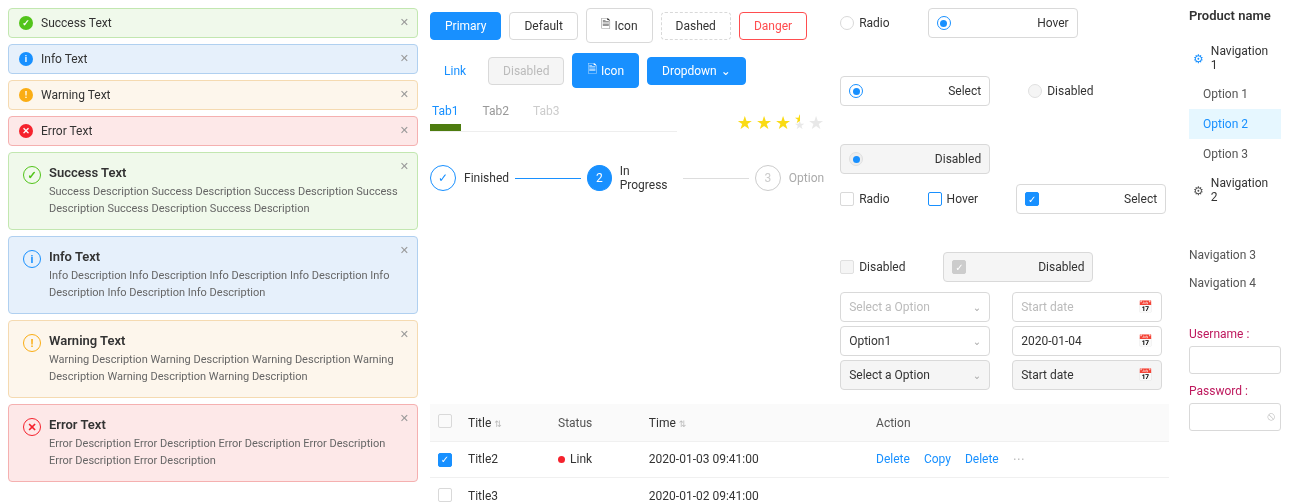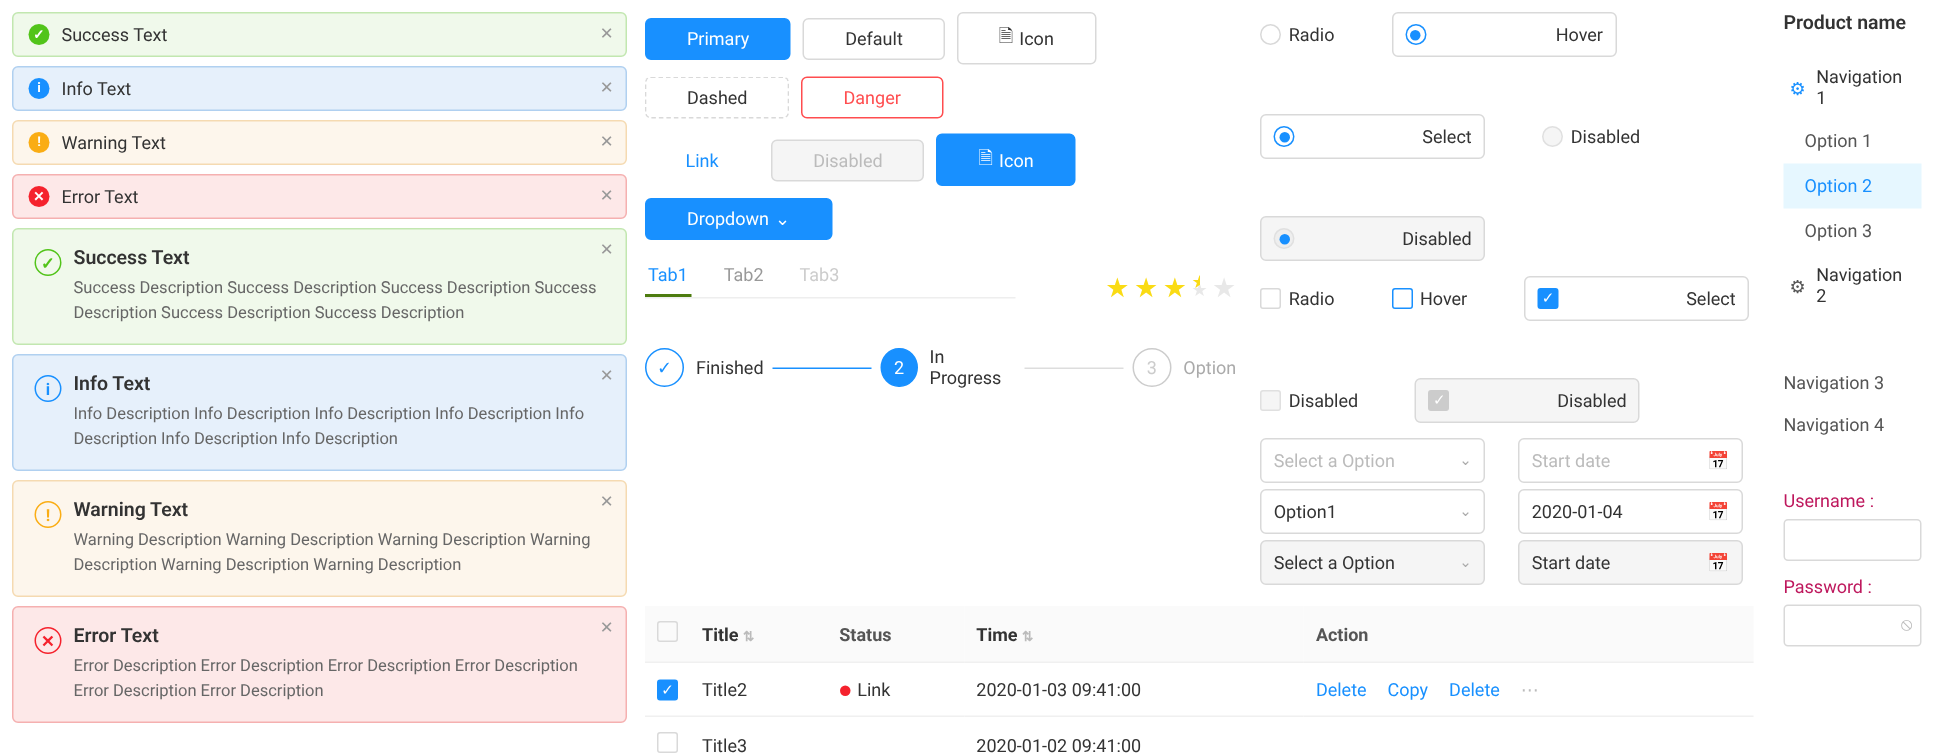--- a/index.html
+++ b/index.html
@@ -17,29 +17,29 @@
 .alert-lg{align-items:flex-start;padding:12px 14px}
 .alert-lg .ic{width:18px;height:18px;font-size:11px;margin-top:1px}
 .alert-lg .ic-o{background:transparent;border:1.5px solid;color:inherit}
 .alert-lg.alert-success .ic-o{border-color:#52c41a;color:#52c41a}
 .alert-lg.alert-info .ic-o{border-color:#1890ff;color:#1890ff}
 .alert-lg.alert-warn .ic-o{border-color:#faad14;color:#faad14}
 .alert-lg.alert-err .ic-o{border-color:#f5222d;color:#f5222d}
 .alert-lg .tt{font-weight:600;font-size:13px;margin-bottom:4px}
 .alert-lg .ds{color:#666;font-size:11px;line-height:1.5}
 .btnrow{display:flex;gap:8px;margin-bottom:10px;flex-wrap:wrap;align-items:center}
-.btn{padding:6px 27px;border:1px solid #d9d9d9;border-radius:4px;background:#fff;cursor:pointer;display:inline-flex;align-items:center;gap:4px}
+.btn{padding:6px 14px;border:1px solid #d9d9d9;border-radius:4px;background:#fff;cursor:pointer;display:inline-flex;align-items:center;gap:4px}
 .btn-primary{background:#1890ff;border-color:#1890ff;color:#fff}
 .btn-danger{border-color:#ff4d4f;color:#ff4d4f}
 .btn-dashed{border-style:dashed}
 .btn-link{border:none;color:#1890ff;background:transparent}
 .btn-disabled{background:#f5f5f5;color:#bbb;cursor:not-allowed}
 .tabs{display:flex;gap:20px;border-bottom:1px solid #eee;margin-bottom:14px}
 .tab{padding:6px 2px;cursor:pointer;color:#999}
-.tab.active{color:#1890ff;border-bottom:2px solid #4d7c0f}
+.tab.active{color:#1890ff;border-bottom:7px solid #4d7c0f}
 .stars{display:inline-flex;gap:3px;margin-left:60px;vertical-align:top}
 .star{color:#fadb14;font-size:18px}.star.empty{color:#e8e8e8}
 .steps{display:flex;align-items:center;margin:18px 0}
 .step{display:flex;align-items:center;gap:8px}
 .step-ic{width:26px;height:26px;border-radius:50%;border:1px solid #1890ff;color:#1890ff;display:flex;align-items:center;justify-content:center;font-size:12px}
 .step-ic.done{background:transparent}
 .step-ic.cur{background:#1890ff;color:#fff}
 .step-ic.wait{border-color:#ccc;color:#ccc}
 .step-line{width:70px;height:1px;background:#1890ff;margin:0 6px}
 .step-line.wait{background:#ddd}
@@ -53,21 +53,21 @@
 .chk.sel .c{background:#1890ff;border-color:#1890ff}.chk.sel .c::after{content:"✓"}
 .chk.dis.sel .c{background:#ccc;border-color:#ccc}
 .sel,.inp{height:30px;border:1px solid #d9d9d9;border-radius:4px;padding:0 8px;display:flex;align-items:center;justify-content:space-between;width:150px;color:#666;background:#fff}
 .sel.dis,.inp.dis{background:#f5f5f5;color:#bbb}
 .sel .ar{color:#aaa;font-size:10px}
 .selrow{display:flex;gap:22px;margin-bottom:4px}
 .toprow{display:flex;gap:16px;align-items:flex-start}
 .toprow-l{flex:1}.toprow-r{width:340px}
 .table{width:100%;border-collapse:collapse;margin-top:10px}
 .table th,.table td{text-align:left;padding:10px 8px;border-bottom:1px solid #f0f0f0;font-size:12px}
-.table th{background:#fafafa;font-weight:700;color:#555}
+.table th{background:#fafafa;font-weight:400;color:#555}
 .sort{color:#bbb;font-size:9px;margin-left:3px}
 .dot{width:7px;height:7px;border-radius:50%;display:inline-block;margin-right:5px}
 .dot.s{background:#52c41a}.dot.e{background:#f5222d}
 .act{color:#1890ff;margin-right:14px;cursor:pointer}
 .more{color:#bbb;letter-spacing:2px;cursor:pointer}
 .ck{width:14px;height:14px;border:1px solid #d9d9d9;border-radius:2px;display:inline-flex;align-items:center;justify-content:center;font-size:10px;color:#fff}
 .ck.on{background:#1890ff;border-color:#1890ff}.ck.on::after{content:"✓"}
 .sidebar h4{font-size:13px;font-weight:600;margin-bottom:14px}
 .nav{display:flex;align-items:center;gap:6px;padding:7px 4px;cursor:pointer;color:#555;font-size:12px}
 .nav.on{color:#1890ff}

